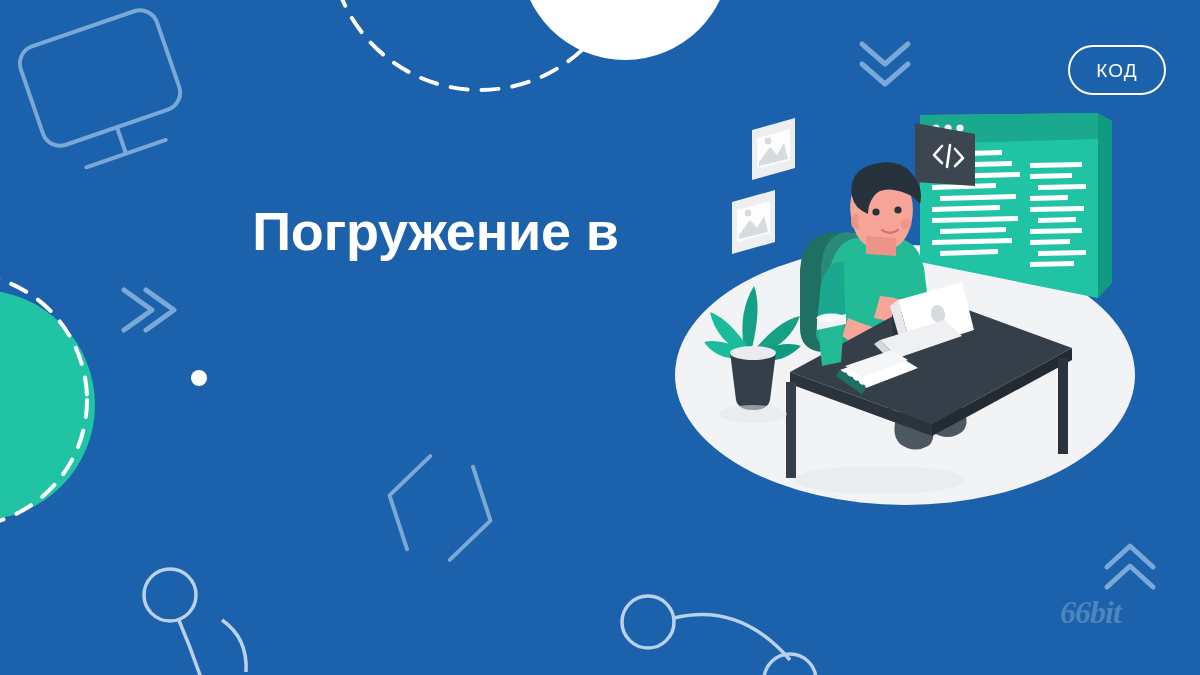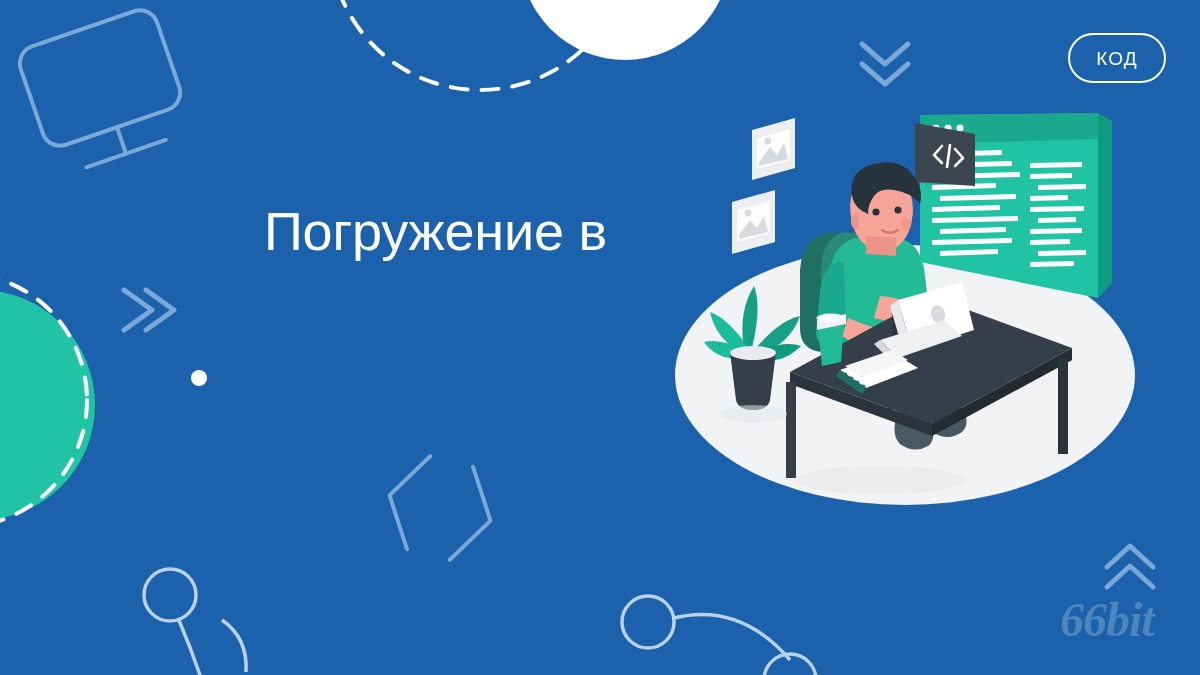--- a/index.html
+++ b/index.html
@@ -22,21 +22,21 @@
     position: absolute;
     inset: 0;
     width: 1200px;
     height: 675px;
   }
   .layer svg { display: block; }
 
   
   .code-badge {
     position: absolute;
-    top: 33px;
+    top: 45px;
     left: 1068px;
     width: 98px;
     height: 50px;
     border: 2px solid #ffffff;
     border-radius: 25px;
     display: flex;
     align-items: center;
     justify-content: center;
     box-sizing: border-box;
     z-index: 40;
@@ -56,37 +56,37 @@
     left: 118px;
     top: 196px;
     width: 635px;
     text-align: center;
     z-index: 35;
   }
   .title-block .line {
     display: block;
     color: #ffffff;
     font-size: 54px;
-    font-weight: 400;
+    font-weight: 700;
     line-height: 70px;
     letter-spacing: -0.2px;
     white-space: nowrap;
   }
 
   
   .logo {
     position: absolute;
     left: 1060px;
     top: 596px;
     z-index: 40;
     color: #4d85bd;
     font-family: "Liberation Serif", serif;
     font-style: italic;
     font-weight: 700;
-    font-size: 48px;
+    font-size: 32px;
     letter-spacing: -1px;
     line-height: 1;
   }
 </style>
 </head>
 <body>
 
 <div class="slide">
 
   <div class="layer">

